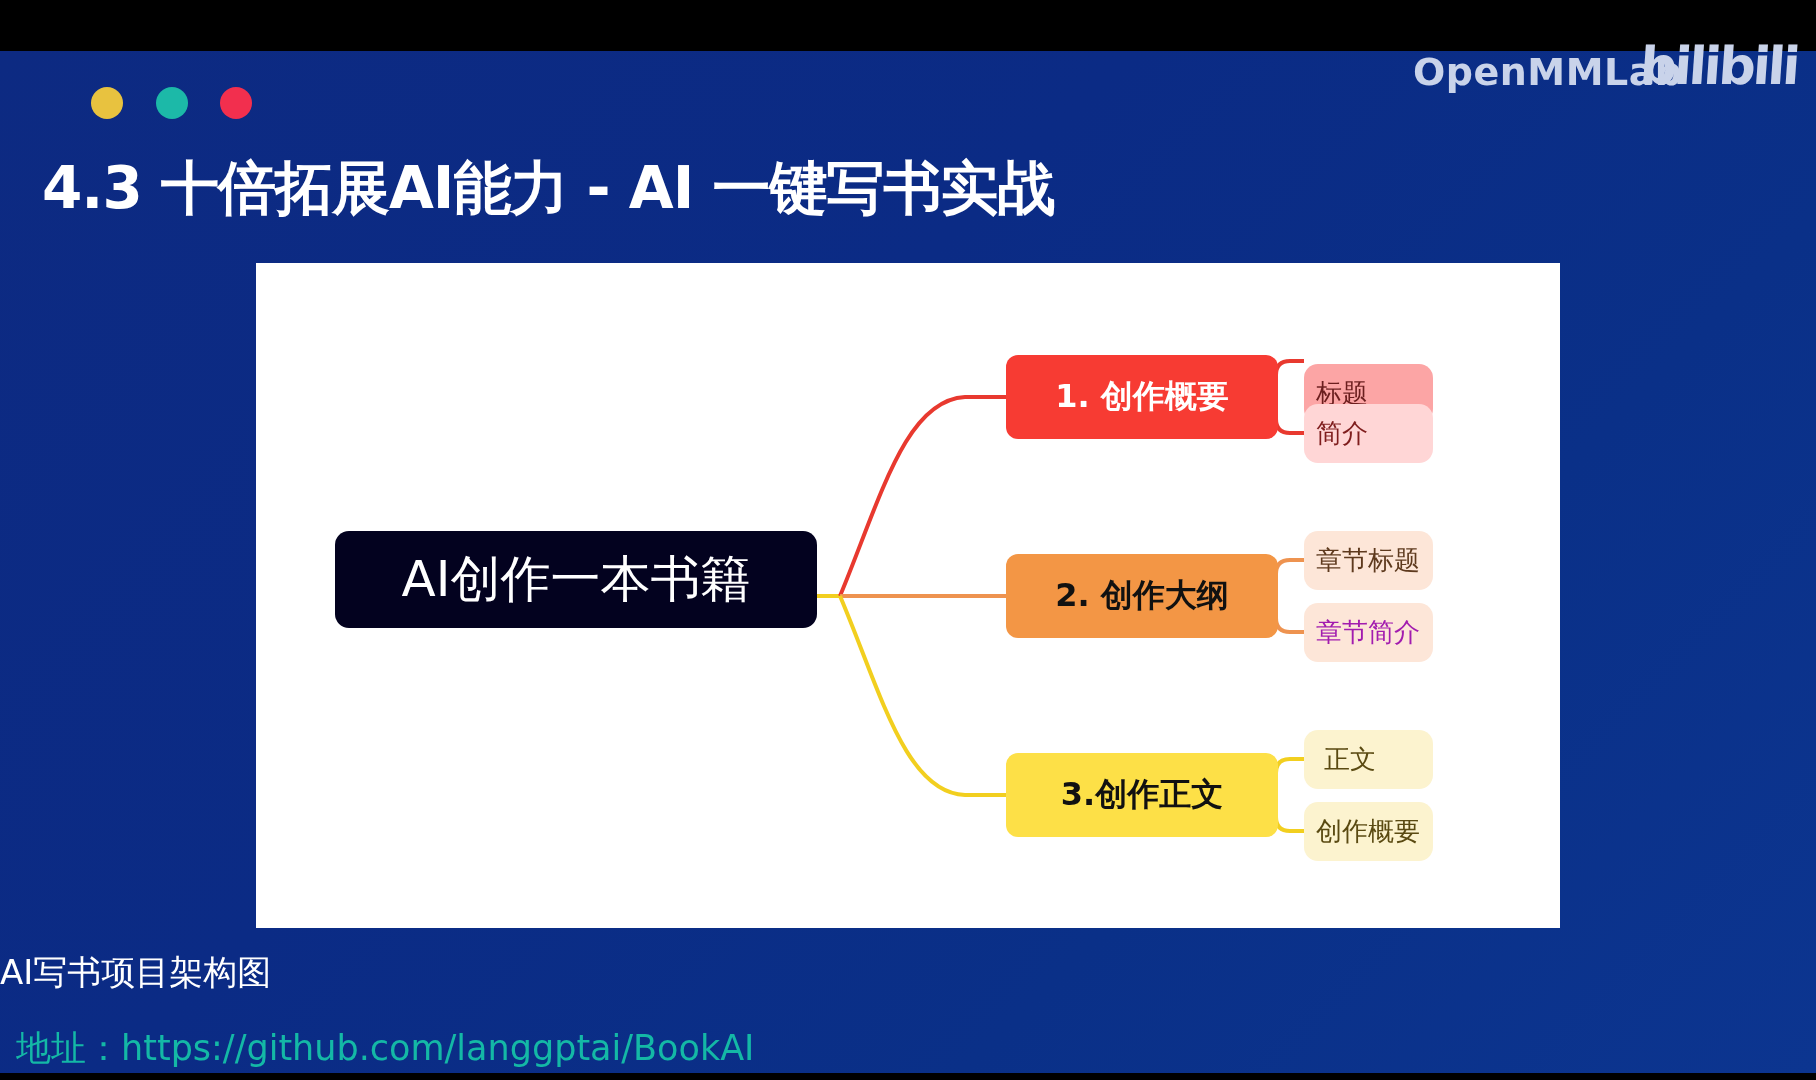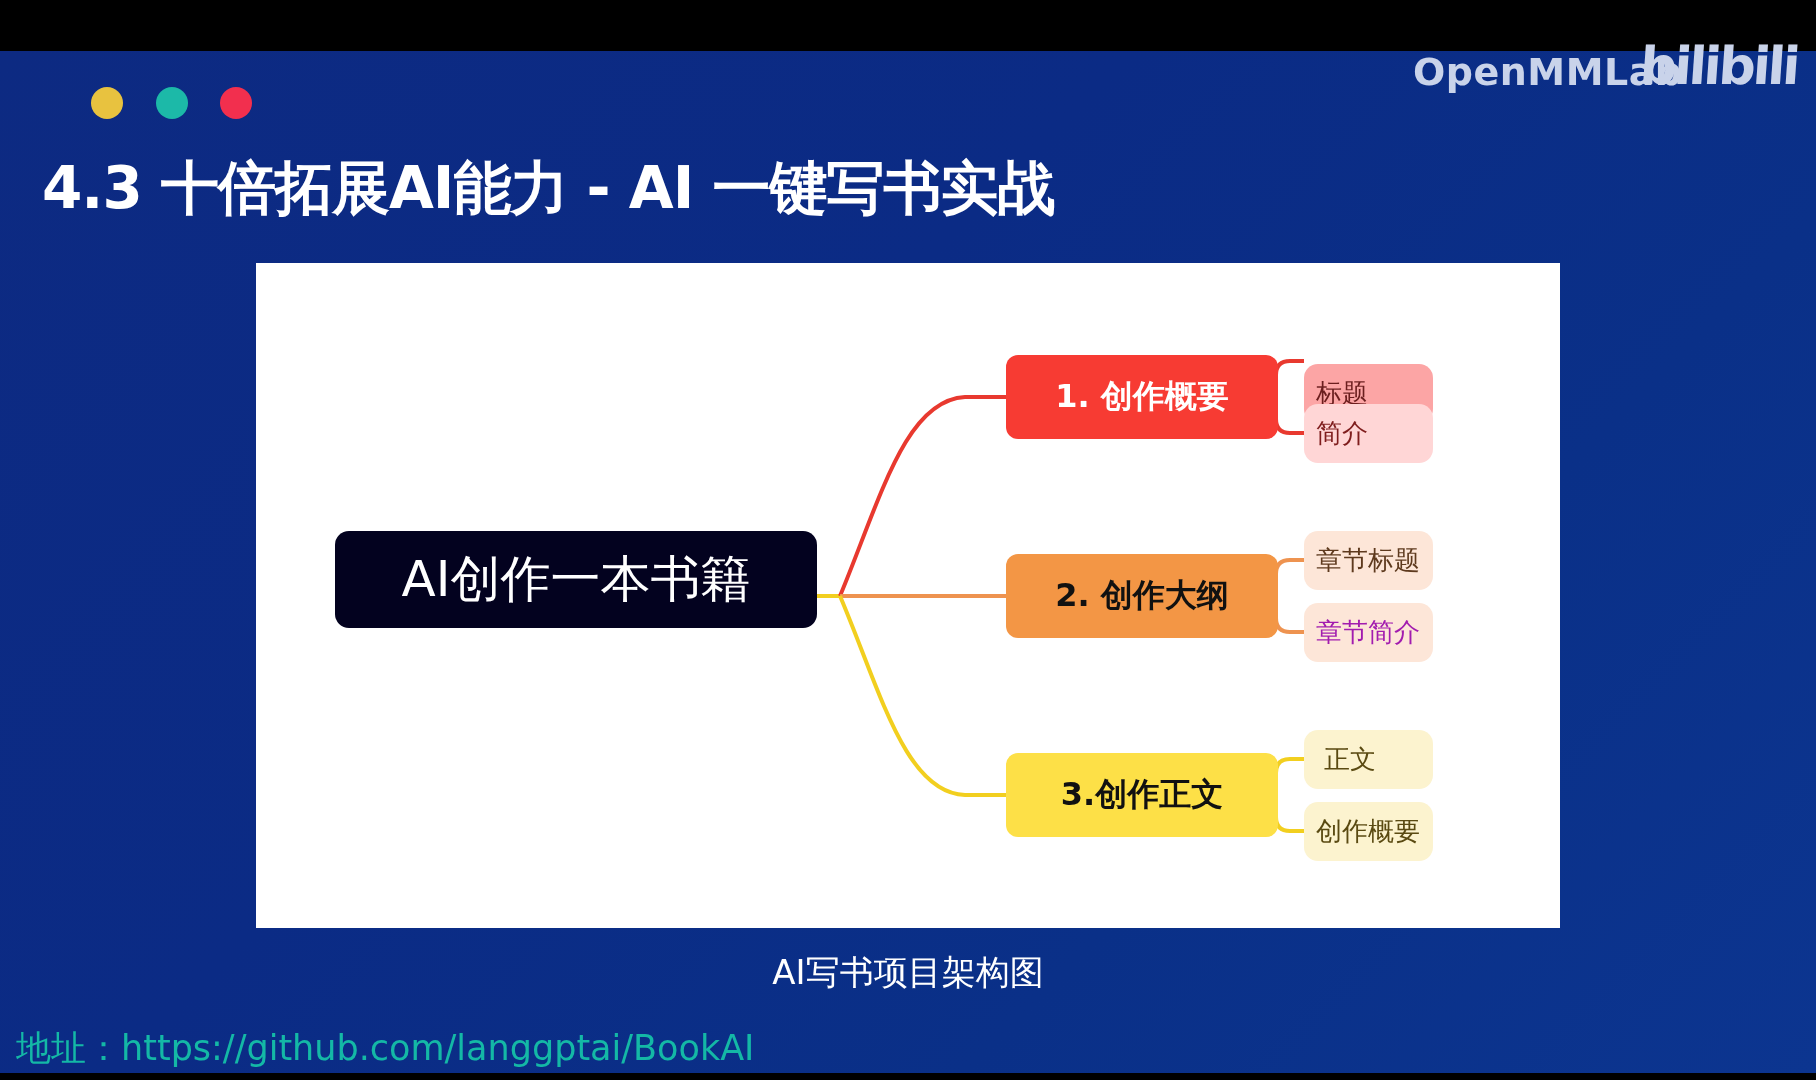--- a/index.html
+++ b/index.html
@@ -38,21 +38,21 @@
     .root {
       left: 335px; top: 531px; width: 482px; height: 97px; border-radius: 14px;
       background: #03021f; color: #fff; font-size: 50px;
     }
     .branch { left: 1006px; width: 272px; height: 84px; border-radius: 12px; font-size: 32px; font-weight: bold; }
     .leaf {
       left: 1304px; width: 129px; height: 59px; border-radius: 14px; font-size: 26px;
       justify-content: flex-start; padding-left: 12px;
     }
     .caption {
-      position: absolute; left: 0; width: 1816px; top: 950px; text-align: center;
+      position: absolute; left: 0; width: 1816px; top: 950px; 
       color: #fff; font-size: 34px; font-family: "DejaVu Sans", sans-serif;
     }
     .url {
       position: absolute; left: 16px; top: 1025px; color: #14b8a6; font-size: 35px; white-space: nowrap;
       font-family: "DejaVu Sans", sans-serif;
     }
   </style>
 </head>
 <body>
 

